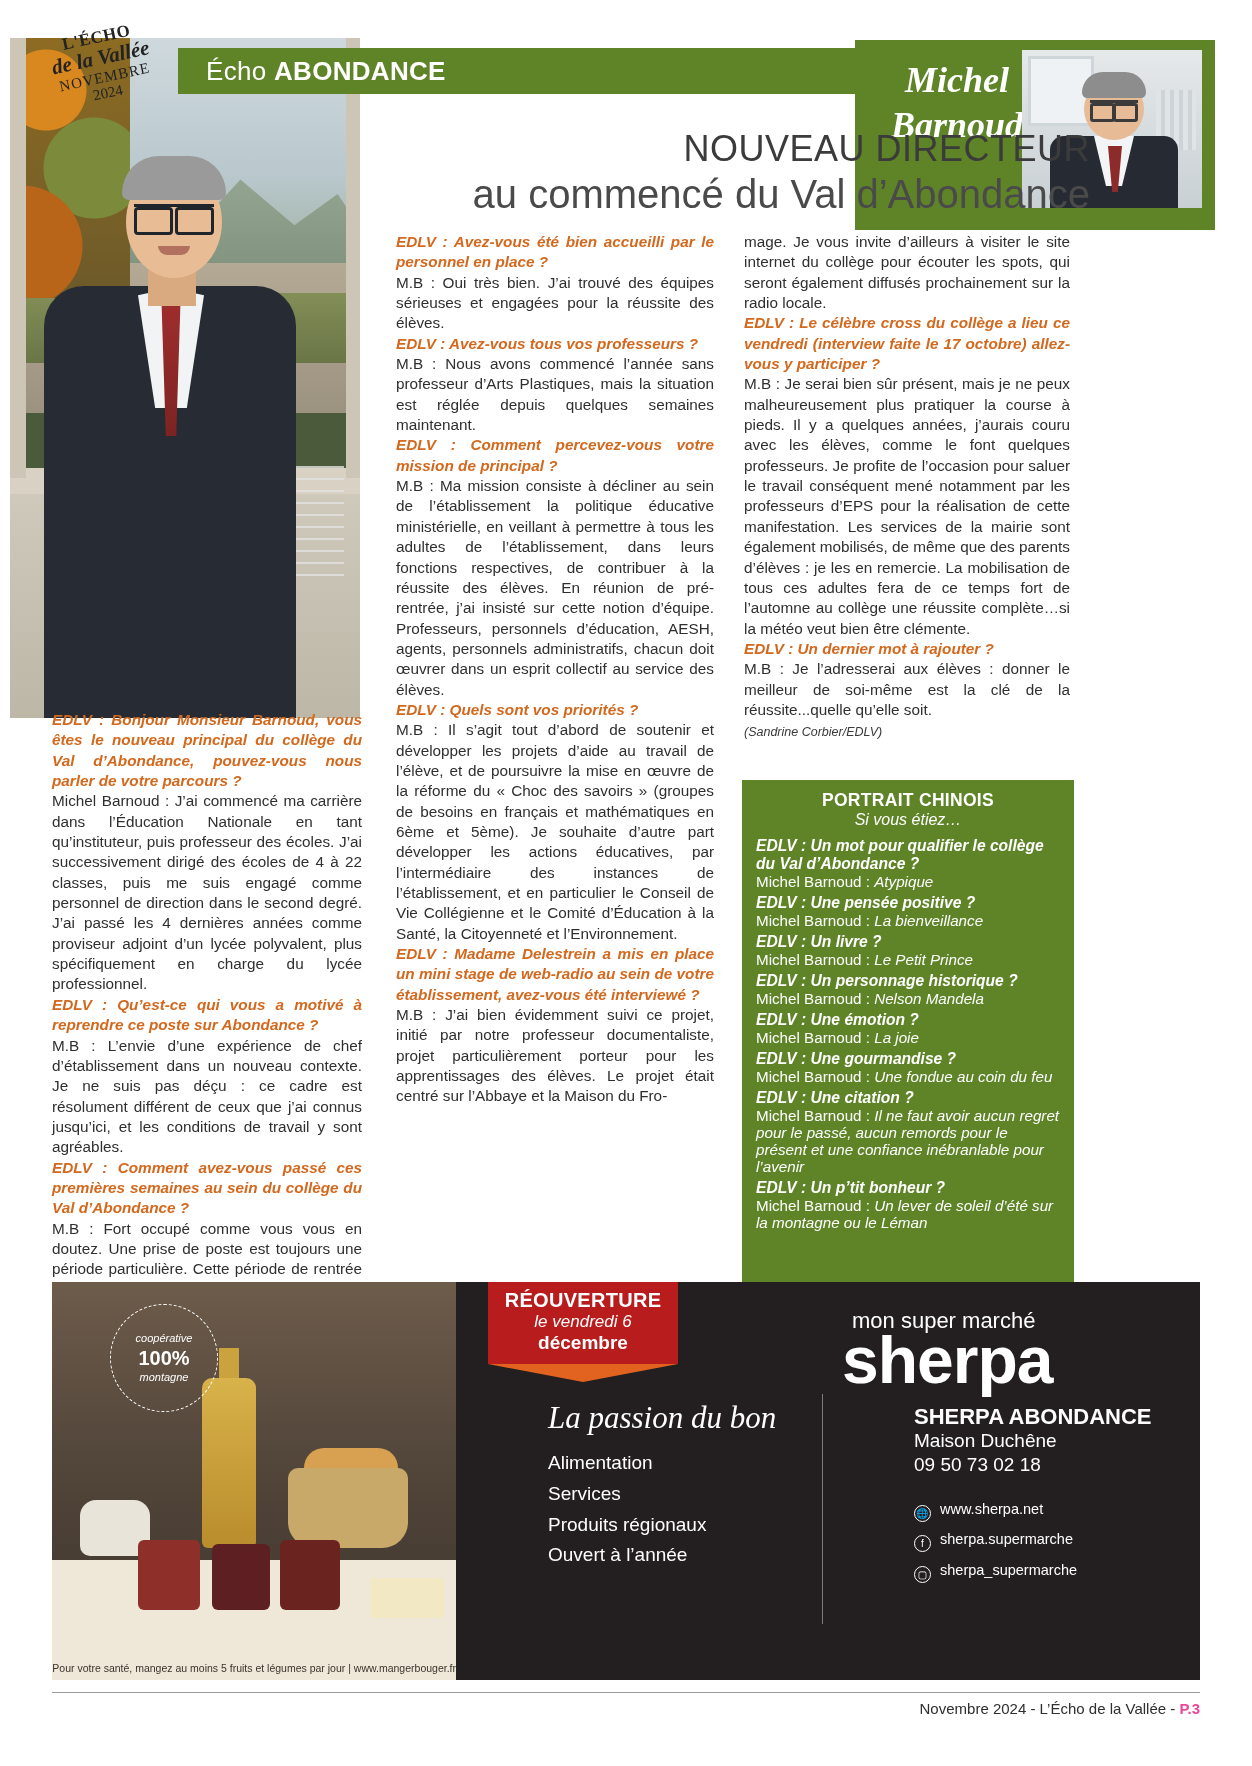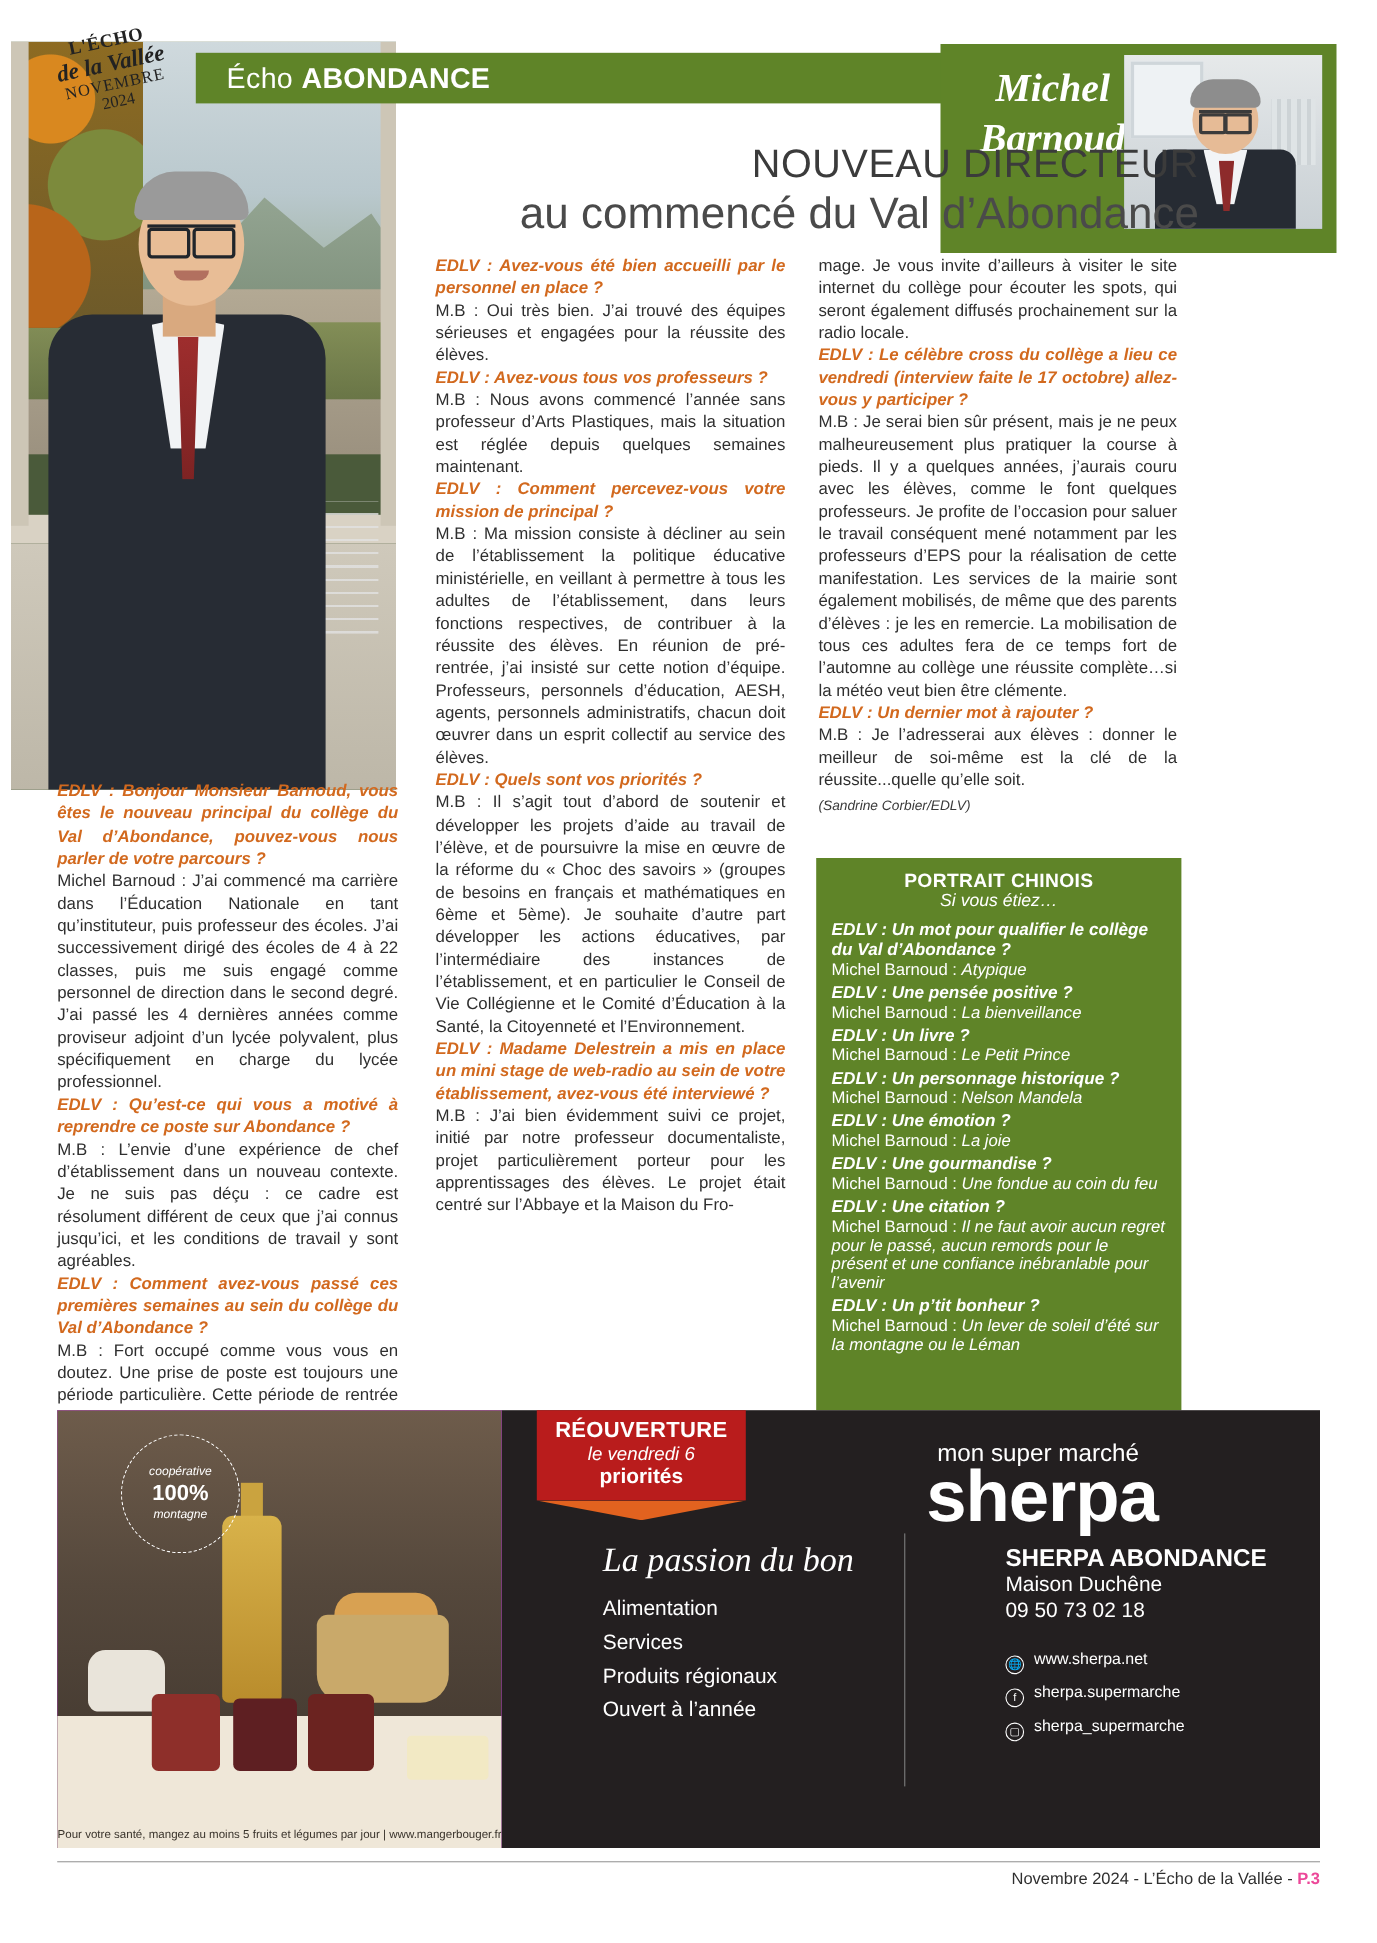--- a/index.html
+++ b/index.html
@@ -478,21 +478,21 @@
           <b>100%</b>
           <span>montagne</span>
         </div>
       </div>
       <div class="footnote">Pour votre santé, mangez au moins 5 fruits et légumes par jour  |  www.mangerbouger.fr</div>
     </div>
 
     <div class="reouv">
       <div class="r1">RÉOUVERTURE</div>
       <div class="r2">le vendredi 6</div>
-      <div class="r3">priorités</div>
+      <div class="r3">décembre</div>
     </div>
 
     <div class="passion">La passion du bon</div>
     <div class="adlist" id="ad-list">
         <div>Alimentation</div>
         <div>Services</div>
         <div>Produits régionaux</div>
         <div>Ouvert à l’année</div>
       </div>
     <div class="vbar"></div>

